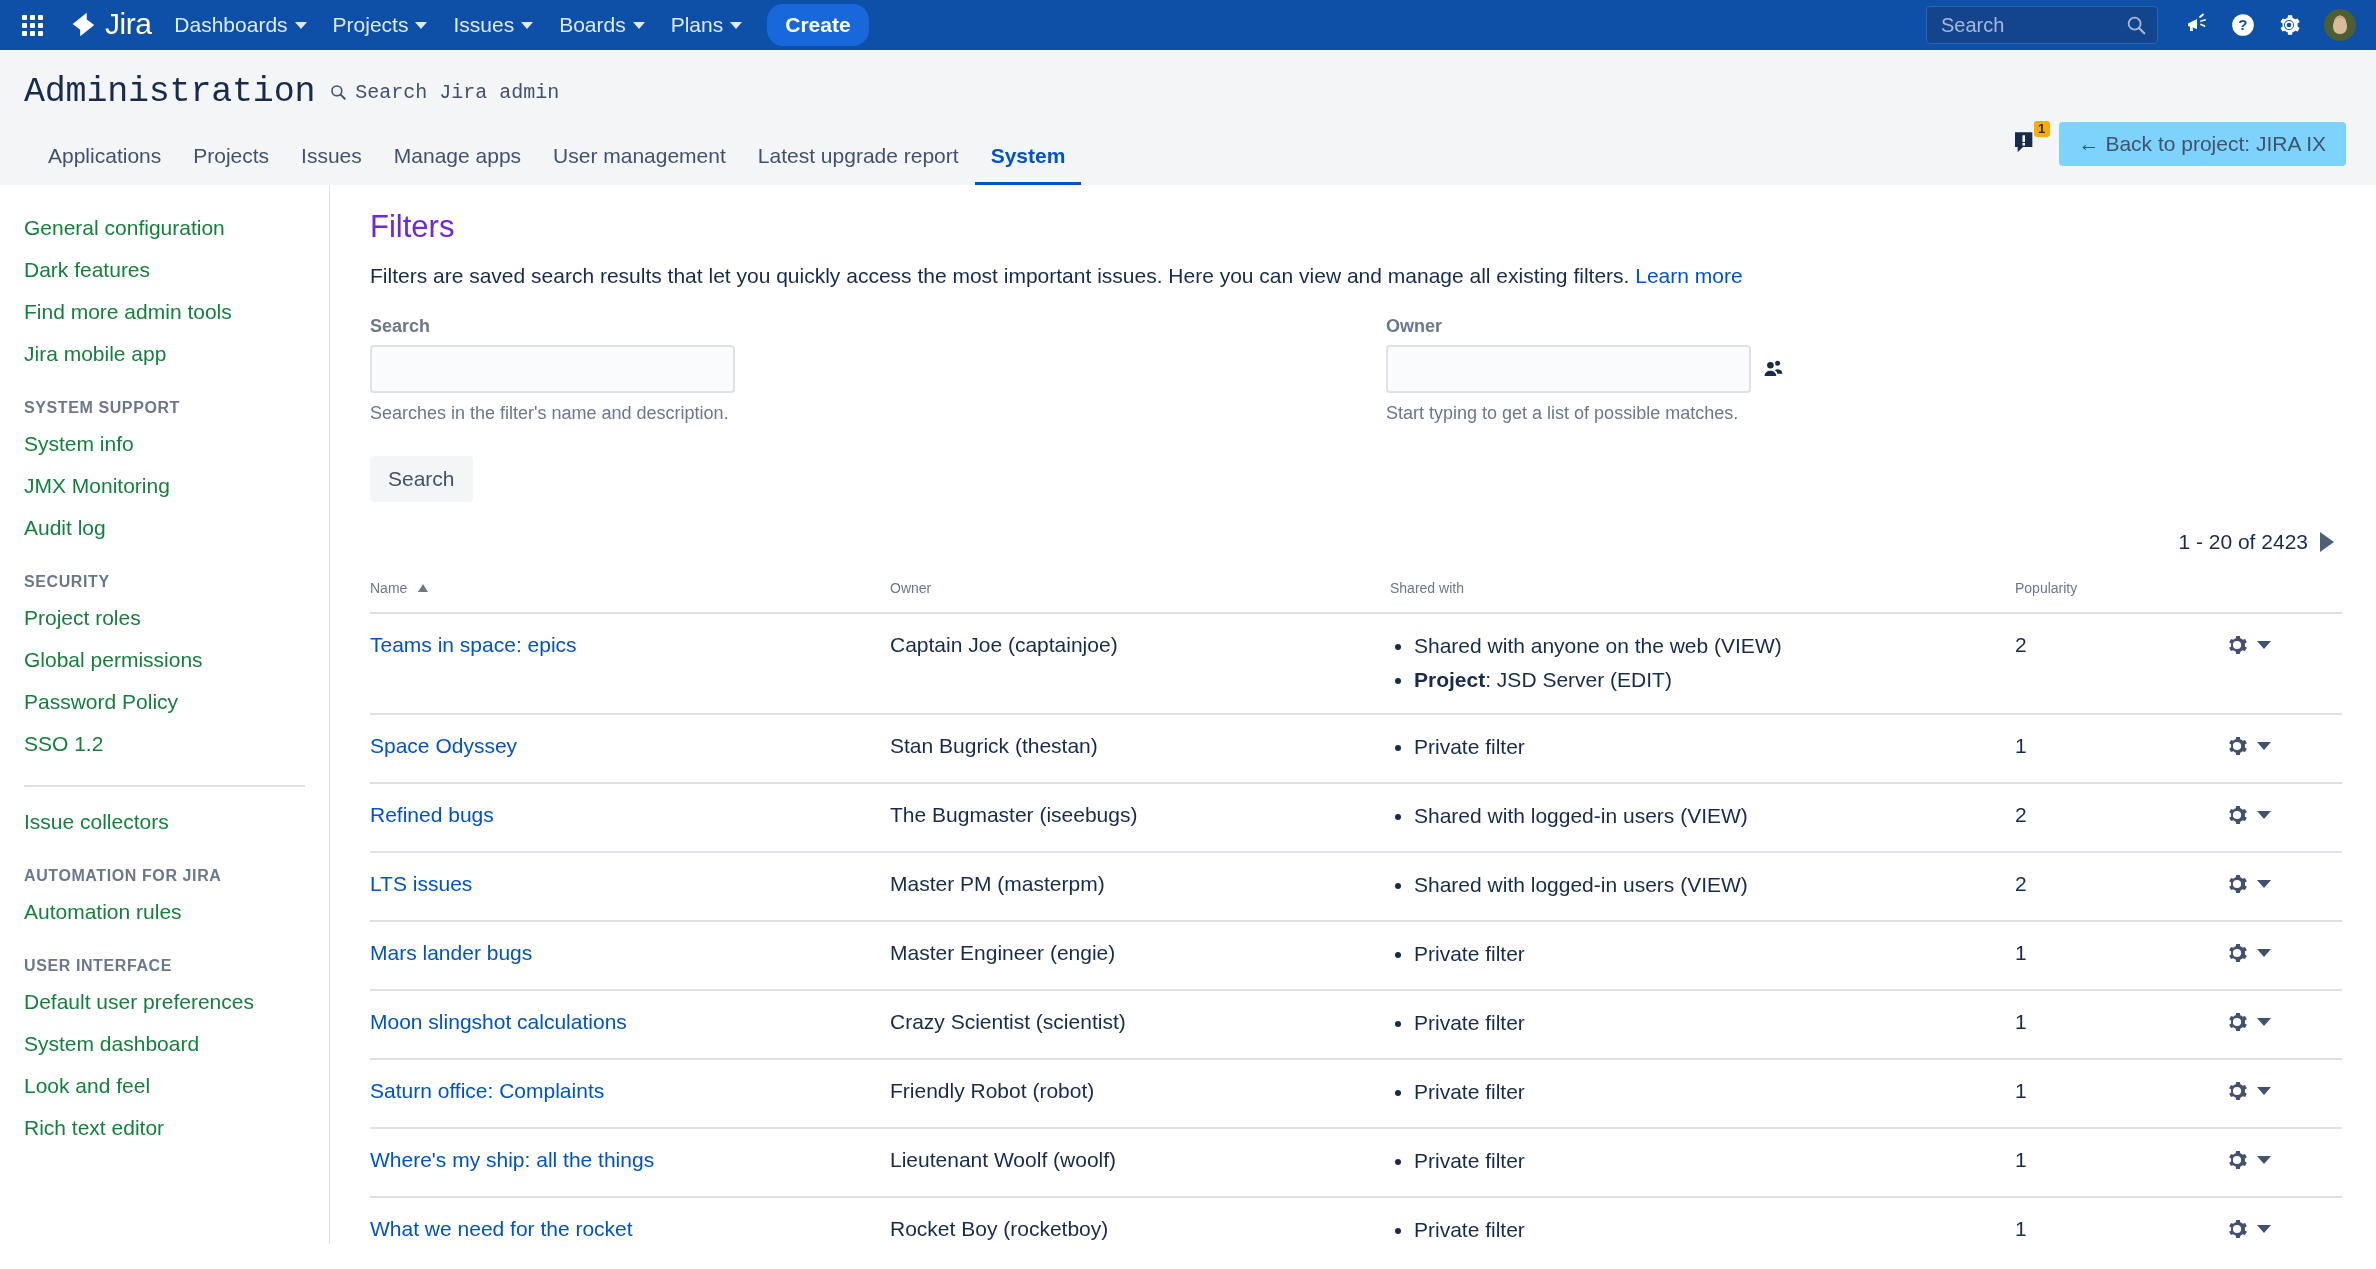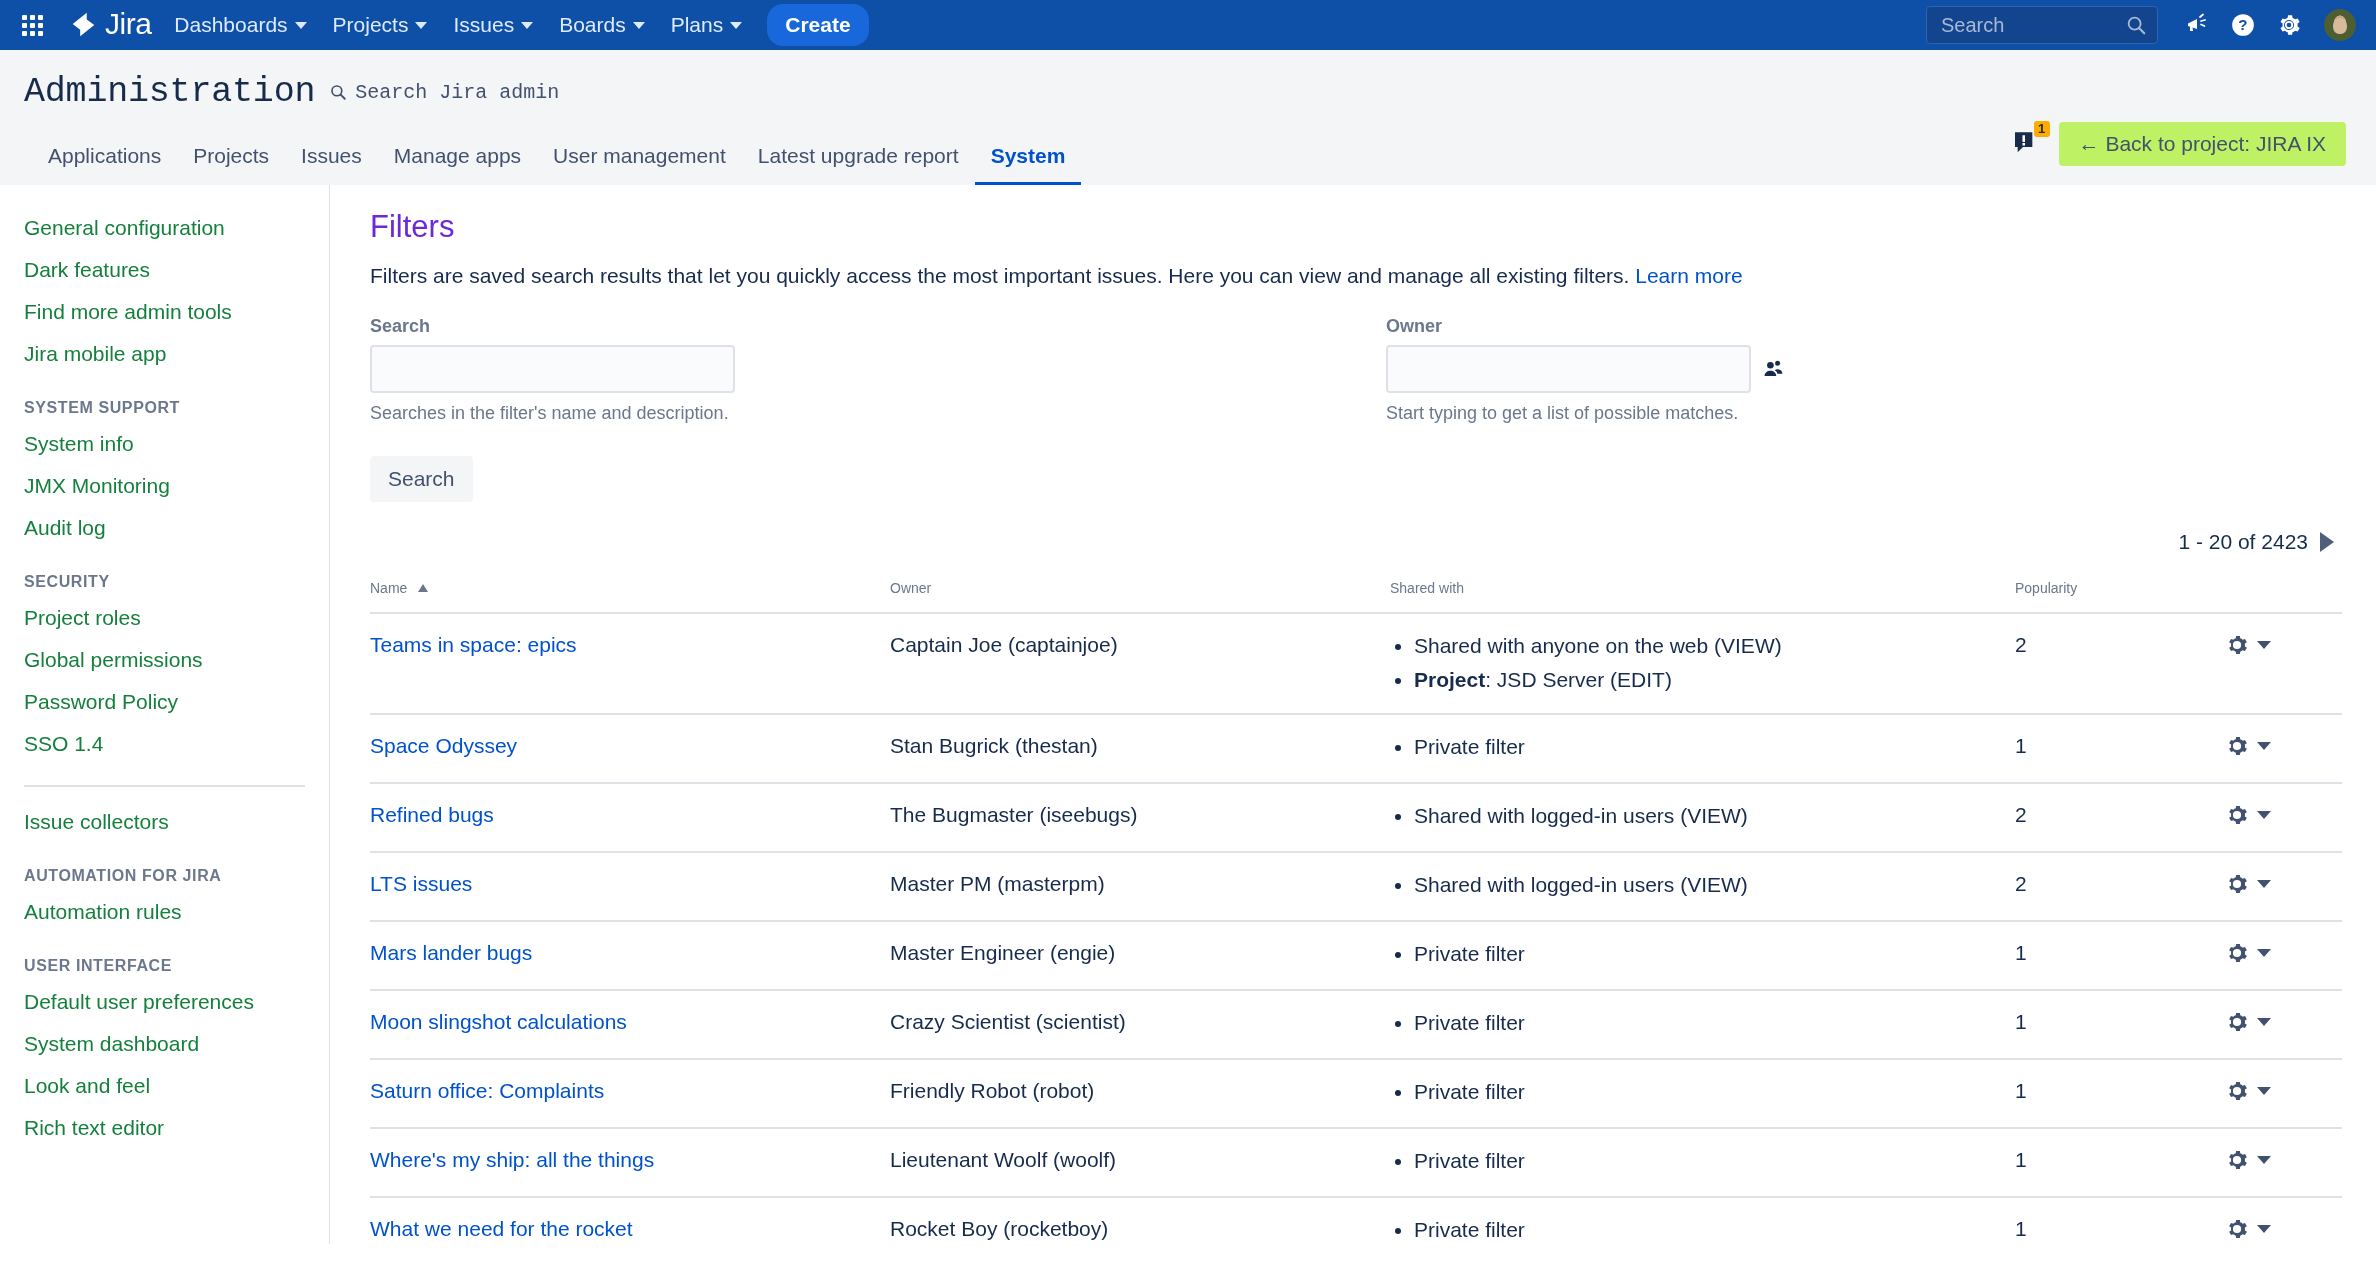--- a/index.html
+++ b/index.html
@@ -144,21 +144,21 @@
   .notif-icon { position: relative; width: 34px; height: 34px; cursor: pointer; }
   .notif-badge {
     position: absolute; right: -5px; top: -6px;
     background: #FFAB00; color: #172B4D;
     font-size: 13px; font-weight: bold;
     border-radius: 3px;
     padding: 0 4px; line-height: 16px; min-width: 16px;
     text-align: center;
   }
   .back-btn {
-    background: #bef264;
+    background: #7dd3fc;
     color: #42526E;
     font-size: 21px;
     padding: 10px 20px;
     border-radius: 4px;
     border: none;
     cursor: pointer;
     font-family: "Liberation Sans", sans-serif;
     display: flex; align-items: center; gap: 10px;
   }
 
@@ -476,21 +476,21 @@
 
     <div class="side-head">SYSTEM SUPPORT</div>
     <div class="side-link">System info</div>
     <div class="side-link">JMX Monitoring</div>
     <div class="side-link">Audit log</div>
 
     <div class="side-head">SECURITY</div>
     <div class="side-link">Project roles</div>
     <div class="side-link">Global permissions</div>
     <div class="side-link">Password Policy</div>
-    <div class="side-link">SSO 1.4</div>
+    <div class="side-link">SSO 1.2</div>
 
     <div class="side-div"></div>
 
     <div class="side-link">Issue collectors</div>
 
     <div class="side-head">AUTOMATION FOR JIRA</div>
     <div class="side-link">Automation rules</div>
 
     <div class="side-head">USER INTERFACE</div>
     <div class="side-link">Default user preferences</div>

